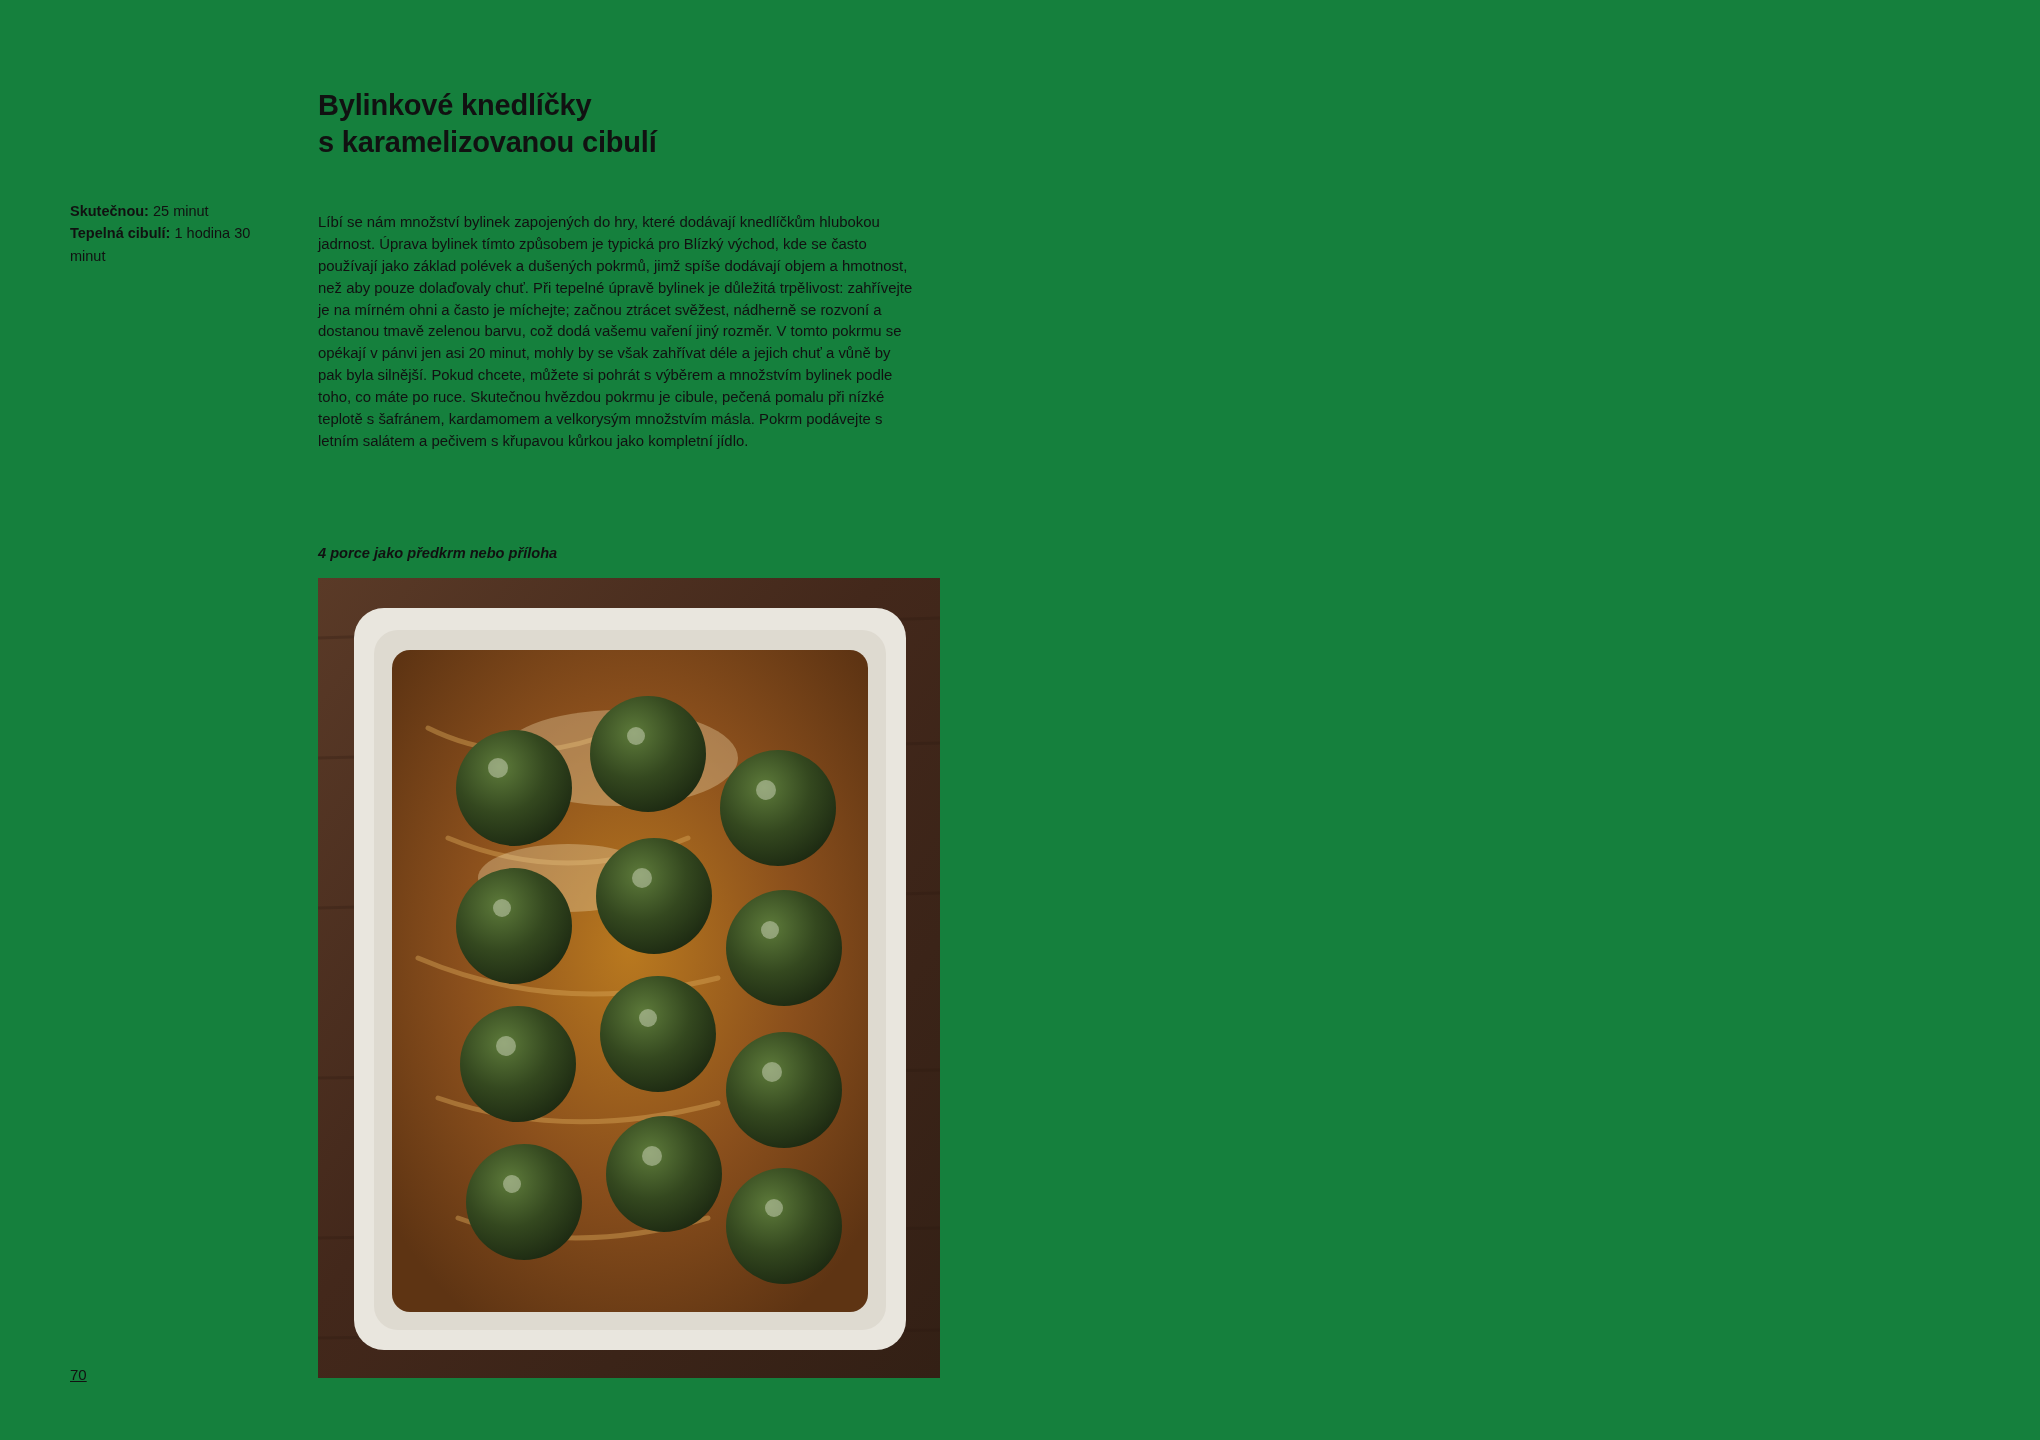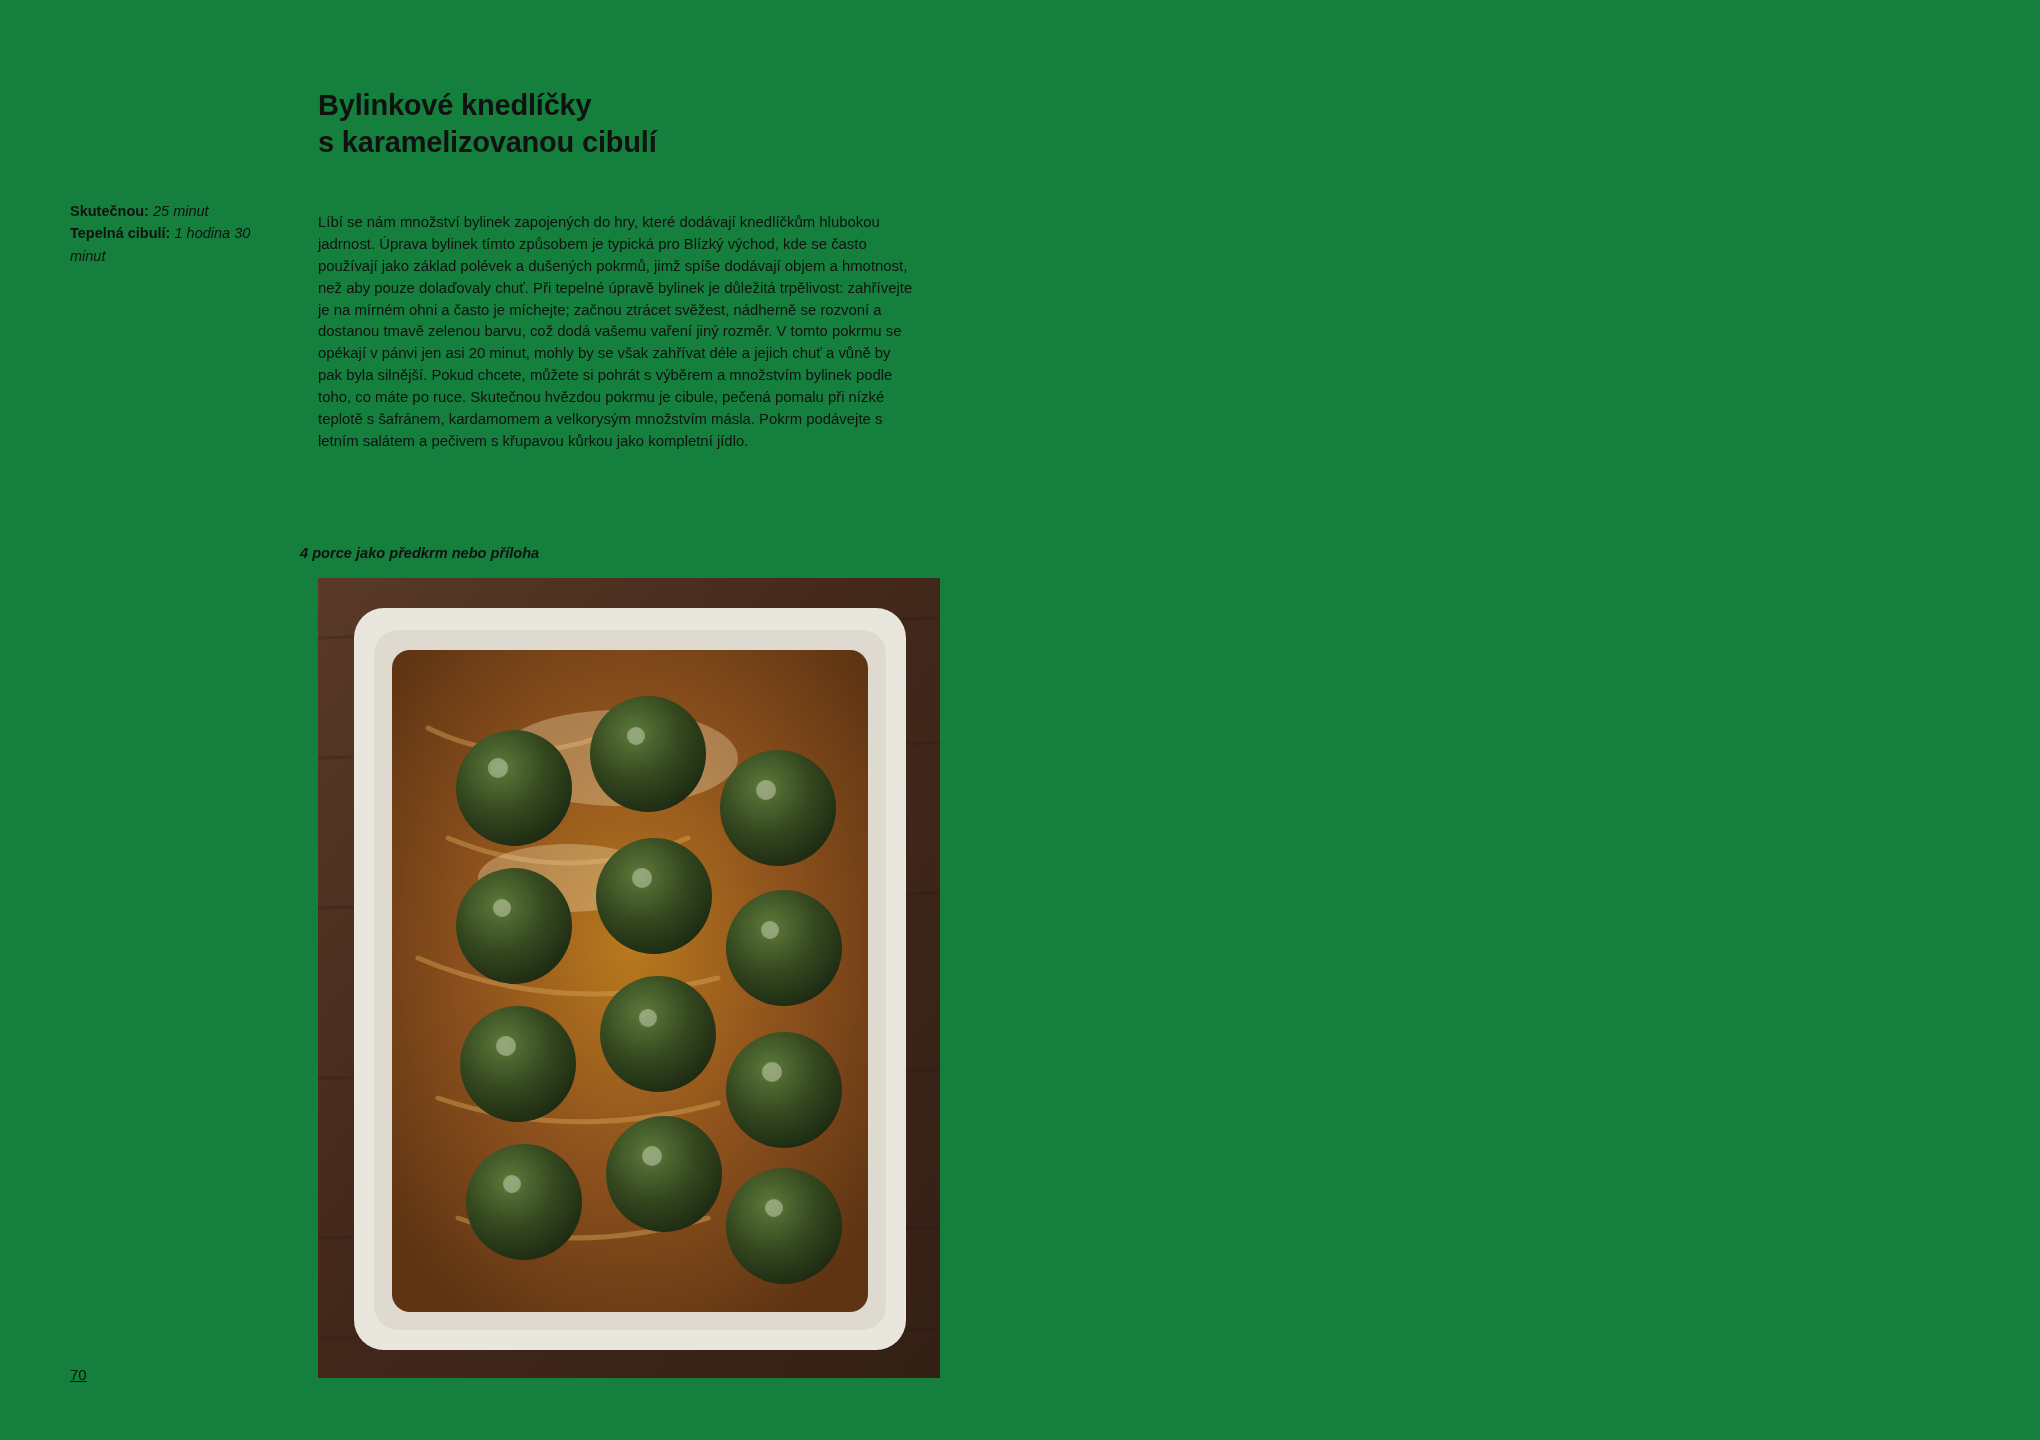--- a/index.html
+++ b/index.html
@@ -50,35 +50,35 @@
   .meta {
     position: absolute;
     left: 70px;
     top: 200px;
     width: 210px;
     font-size: 14.5px;
     line-height: 1.55;
     color: #111;
   }
   .meta .lbl { font-weight: bold; }
-  .meta .val { font-style: italic; }
+  .meta .val { }
 
   .intro {
     position: absolute;
     left: 318px;
     top: 197px;
     width: 600px;
     font-size: 14.9px;
     line-height: 1.47;
     color: #111;
     text-align: left;
   }
   .serves {
     position: absolute;
-    left: 300px;
+    left: 318px;
     top: 530px;
     width: 600px;
     font-size: 14.6px;
     font-weight: bold;
     font-style: italic;
     color: #111;
   }
 
   .photo-main {
     position: absolute;

